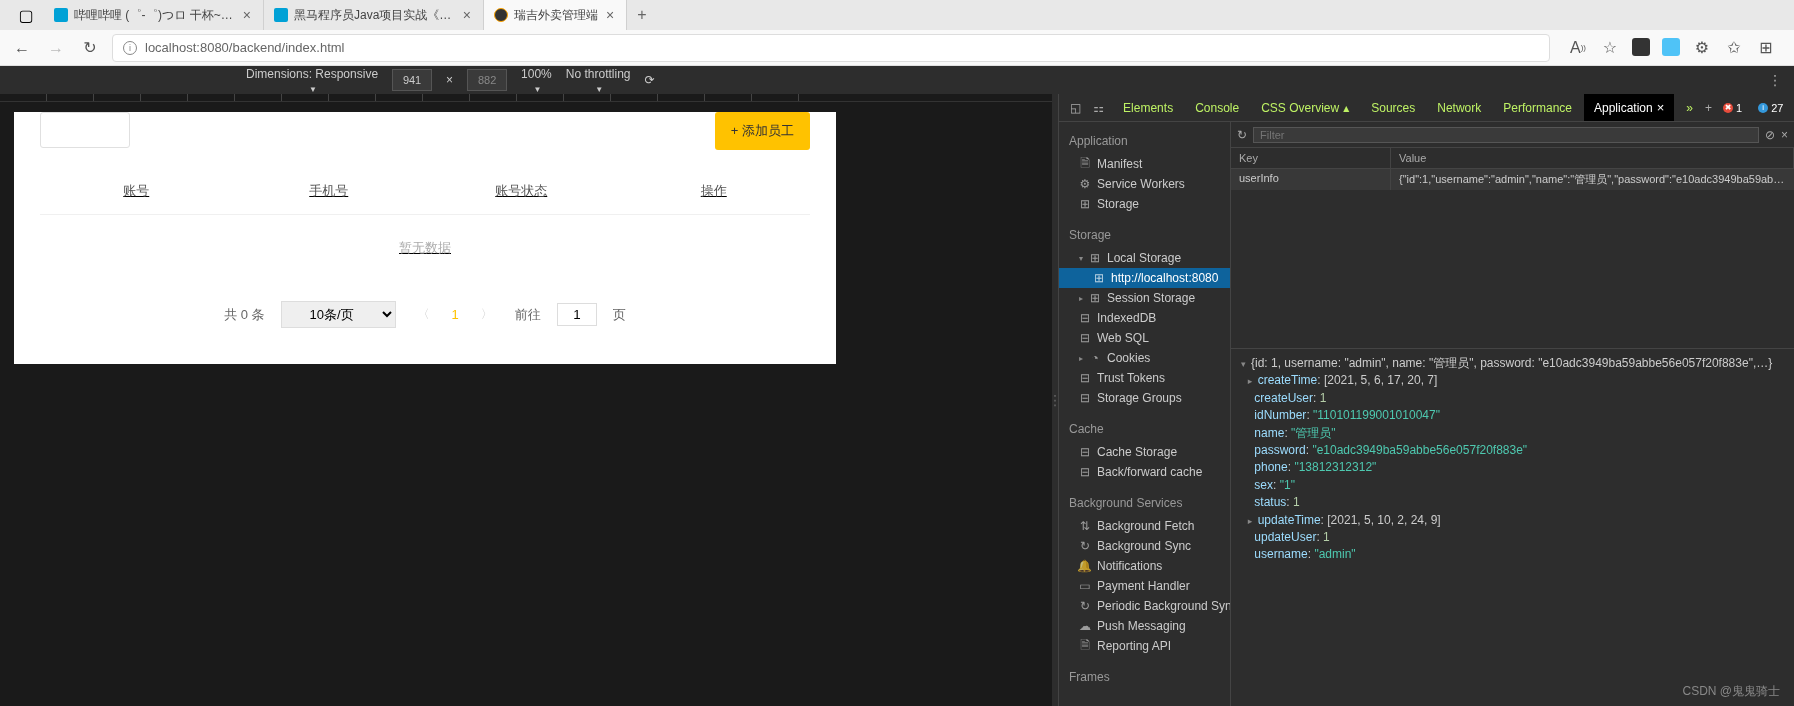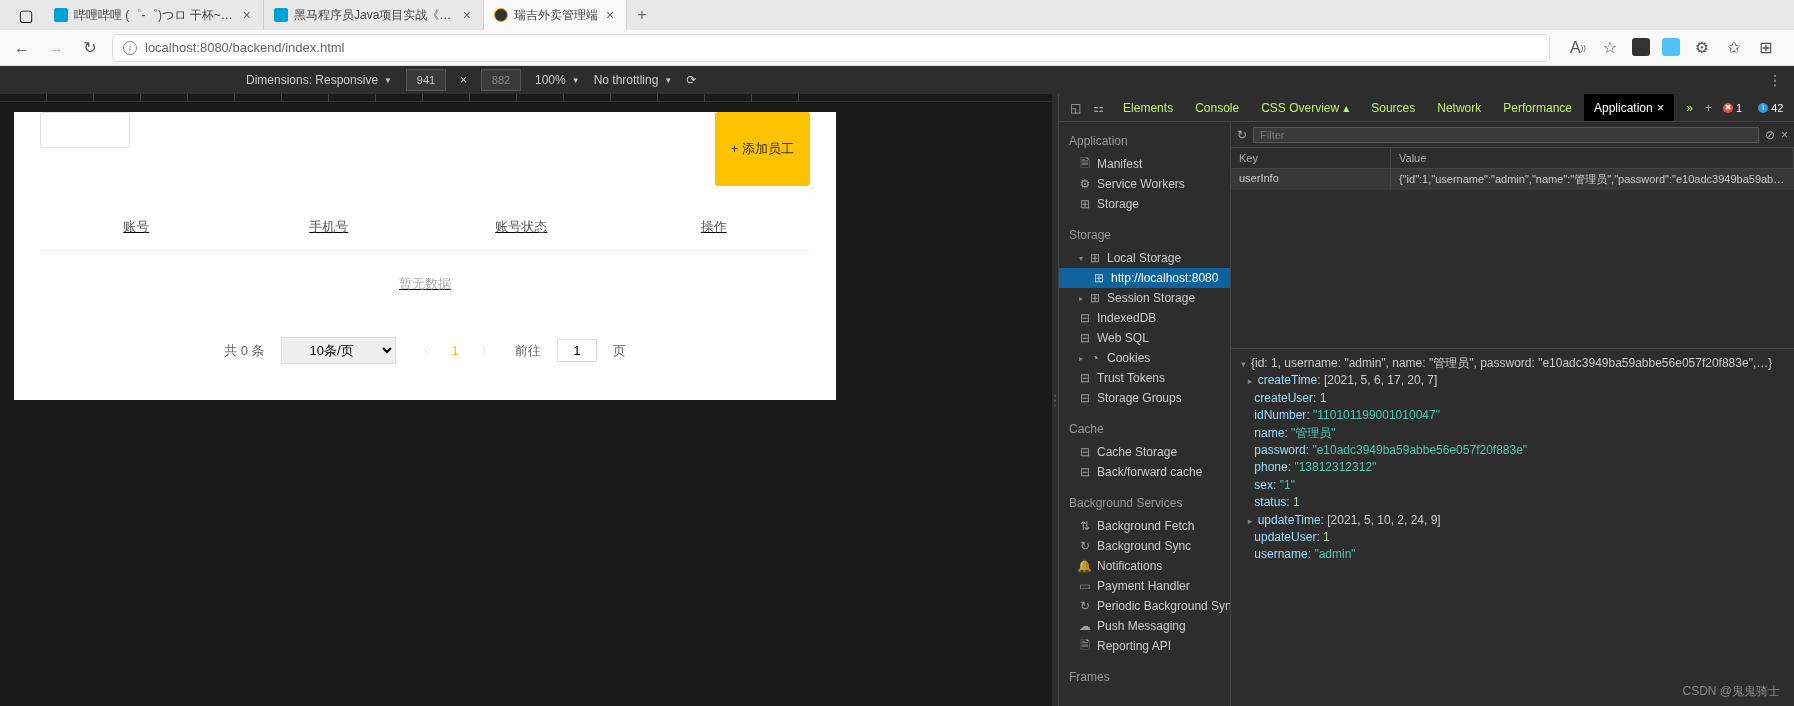--- a/index.html
+++ b/index.html
@@ -24,42 +24,42 @@
     .url-box { flex: 1; display: flex; align-items: center; height: 28px; background: #fff; border: 1px solid #ddd; border-radius: 4px; padding: 0 10px; gap: 8px; font-size: 13px; color: #666; }
     .url-info-icon { width: 14px; height: 14px; border: 1px solid #888; border-radius: 50%; display: flex; align-items: center; justify-content: center; font-size: 9px; color: #888; }
     .toolbar-icons { display: flex; gap: 12px; padding: 0 8px; }
     .toolbar-icon { width: 20px; height: 20px; display: flex; align-items: center; justify-content: center; color: #555; }
     .ext-icon { width: 18px; height: 18px; border-radius: 3px; }
     .ext-icon.dark { background: #333; }
     .ext-icon.blue { background: #4fc3f7; }
     
     
     .responsive-bar { display: flex; align-items: center; height: 28px; background: #2d2d2d; color: #ccc; font-size: 12px; padding: 0 12px; gap: 14px; }
-    .responsive-bar .dim-label { display: flex; align-items: center; gap: 4px; }
+    .responsive-bar .dim-label { display: flex; align-items: center; gap: 4px; flex-direction: column; }
     .responsive-bar input { width: 40px; background: #3a3a3a; border: 1px solid #555; color: #ccc; text-align: center; font-size: 11px; height: 22px; }
     .responsive-bar input.dim-h { color: #888; }
     .responsive-bar .dropdown-caret { font-size: 8px; margin-left: 2px; }
     .responsive-bar .spacer { flex: 1; }
     .responsive-bar .more { color: #aaa; font-size: 14px; }
     
     
     .workspace { display: flex; height: calc(100vh - 94px); }
     .viewport-area { flex: 1; background: #1a1a1a; overflow: hidden; position: relative; }
     .viewport-ruler { height: 8px; background: #1a1a1a; border-bottom: 1px solid #333; display: flex; }
     .viewport-ruler .tick { width: 47px; border-right: 1px solid #444; height: 100%; }
     .page-frame { background: #fff; margin: 10px 14px; width: 822px; }
     
     
     .page-header { display: flex; justify-content: flex-end; align-items: center; padding: 18px 26px; font-size: 13px; gap: 12px; color: #555; }
     .power-icon { width: 18px; height: 18px; border: 1.5px solid #888; border-radius: 50%; position: relative; }
     .power-icon::after { content: ''; position: absolute; top: -2px; left: 50%; width: 1.5px; height: 8px; background: #888; transform: translateX(-50%); }
     .page-content { padding: 0 26px 26px; }
     .toolbar { display: flex; justify-content: space-between; margin-bottom: 18px; }
     .search-input { width: 90px; height: 36px; border: 1px solid #e0e0e0; border-radius: 3px; }
-    .add-btn { background: #ffc200; border: none; padding: 28px 16px; border-radius: 3px; font-size: 13px; color: #333; cursor: pointer; }
+    .add-btn { background: #ffc200; border: none; padding: 10px 16px; border-radius: 3px; font-size: 13px; color: #333; cursor: pointer; }
     .table { width: 100%; text-decoration: underline; }
     .table-header { display: flex; padding: 14px 0; font-size: 13px; color: #555; border-bottom: 1px solid #f0f0f0; }
     .table-header > div { flex: 1; text-align: center; }
     .table-empty { text-align: center; padding: 24px 0; color: #aaa; font-size: 13px; }
     .pagination { display: flex; align-items: center; justify-content: center; gap: 16px; padding: 20px 0 10px; font-size: 13px; color: #666; }
     .pagination select { border: 1px solid #ddd; padding: 4px 24px; font-size: 13px; }
     .page-nav { color: #ccc; padding: 0 6px; font-size: 12px; }
     .page-num { color: #ffc200; }
     .page-input { width: 40px; border: 1px solid #ddd; text-align: center; padding: 3px; }
     
@@ -250,21 +250,21 @@
         </span>
       <span class="dt-tab">»</span>
       <div class="dt-tabs-right">
         <span style="color:#aaa">+</span>
         <span class="dt-badge error">
             <span class="dot">✖</span>
             <span>1</span>
           </span>
         <span class="dt-badge info">
             <span class="dot">i</span>
-            <span>42</span>
+            <span>27</span>
           </span>
       </div>
     </div>
     <div class="dt-body">
       <div class="dt-sidebar">
         <div class="dt-section">
           <div class="dt-section-title">Application</div>
           <div class="dt-item">
               <span class="dt-item-icon">🗎</span>
               <span>Manifest</span>

